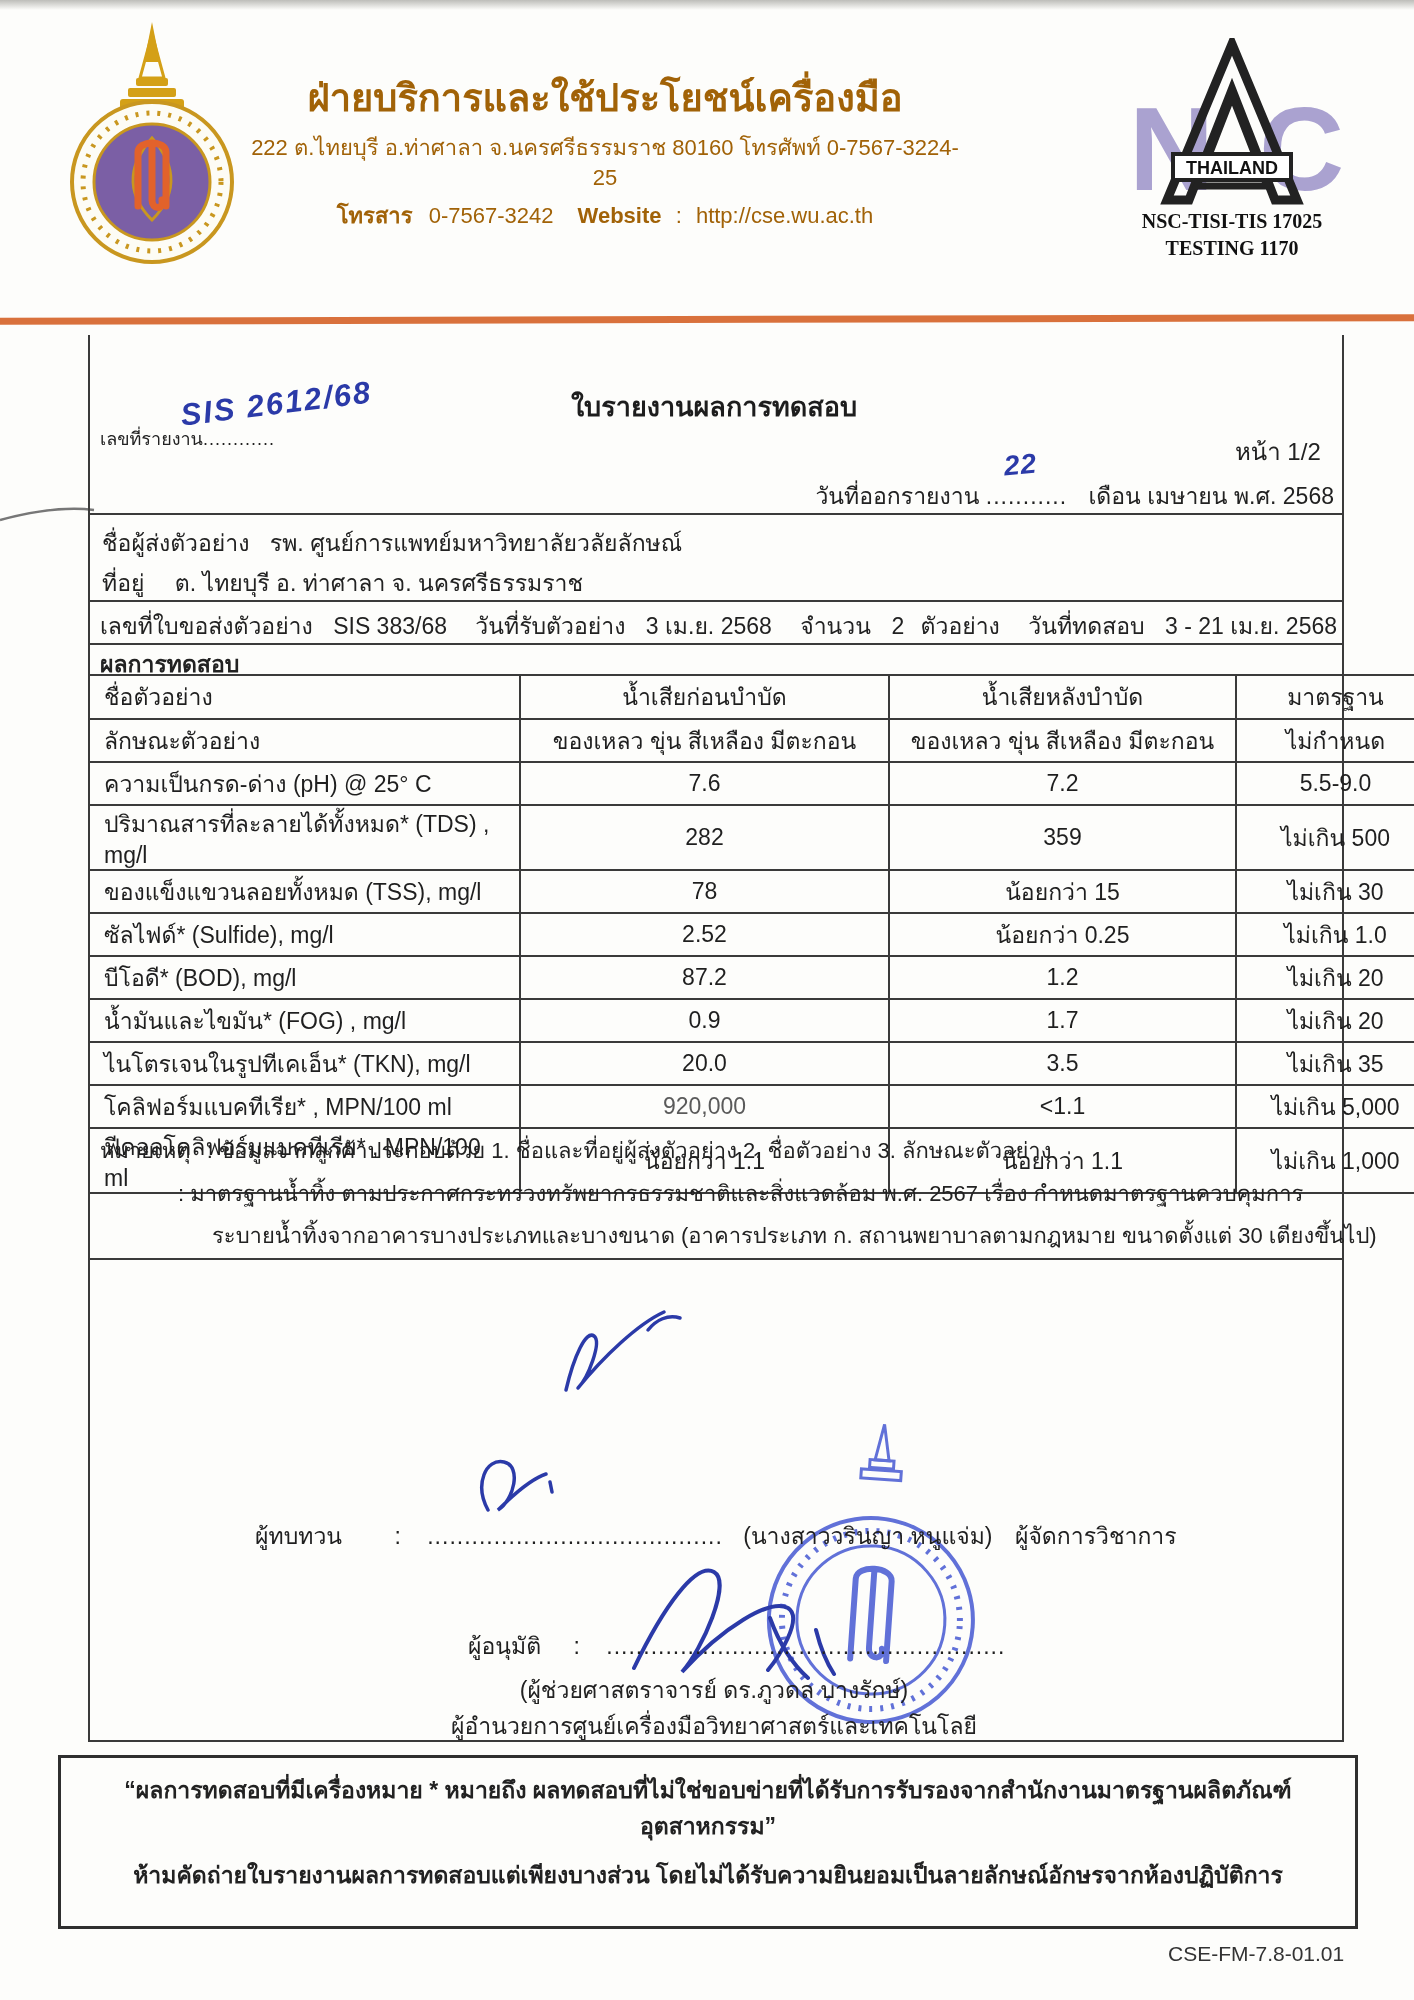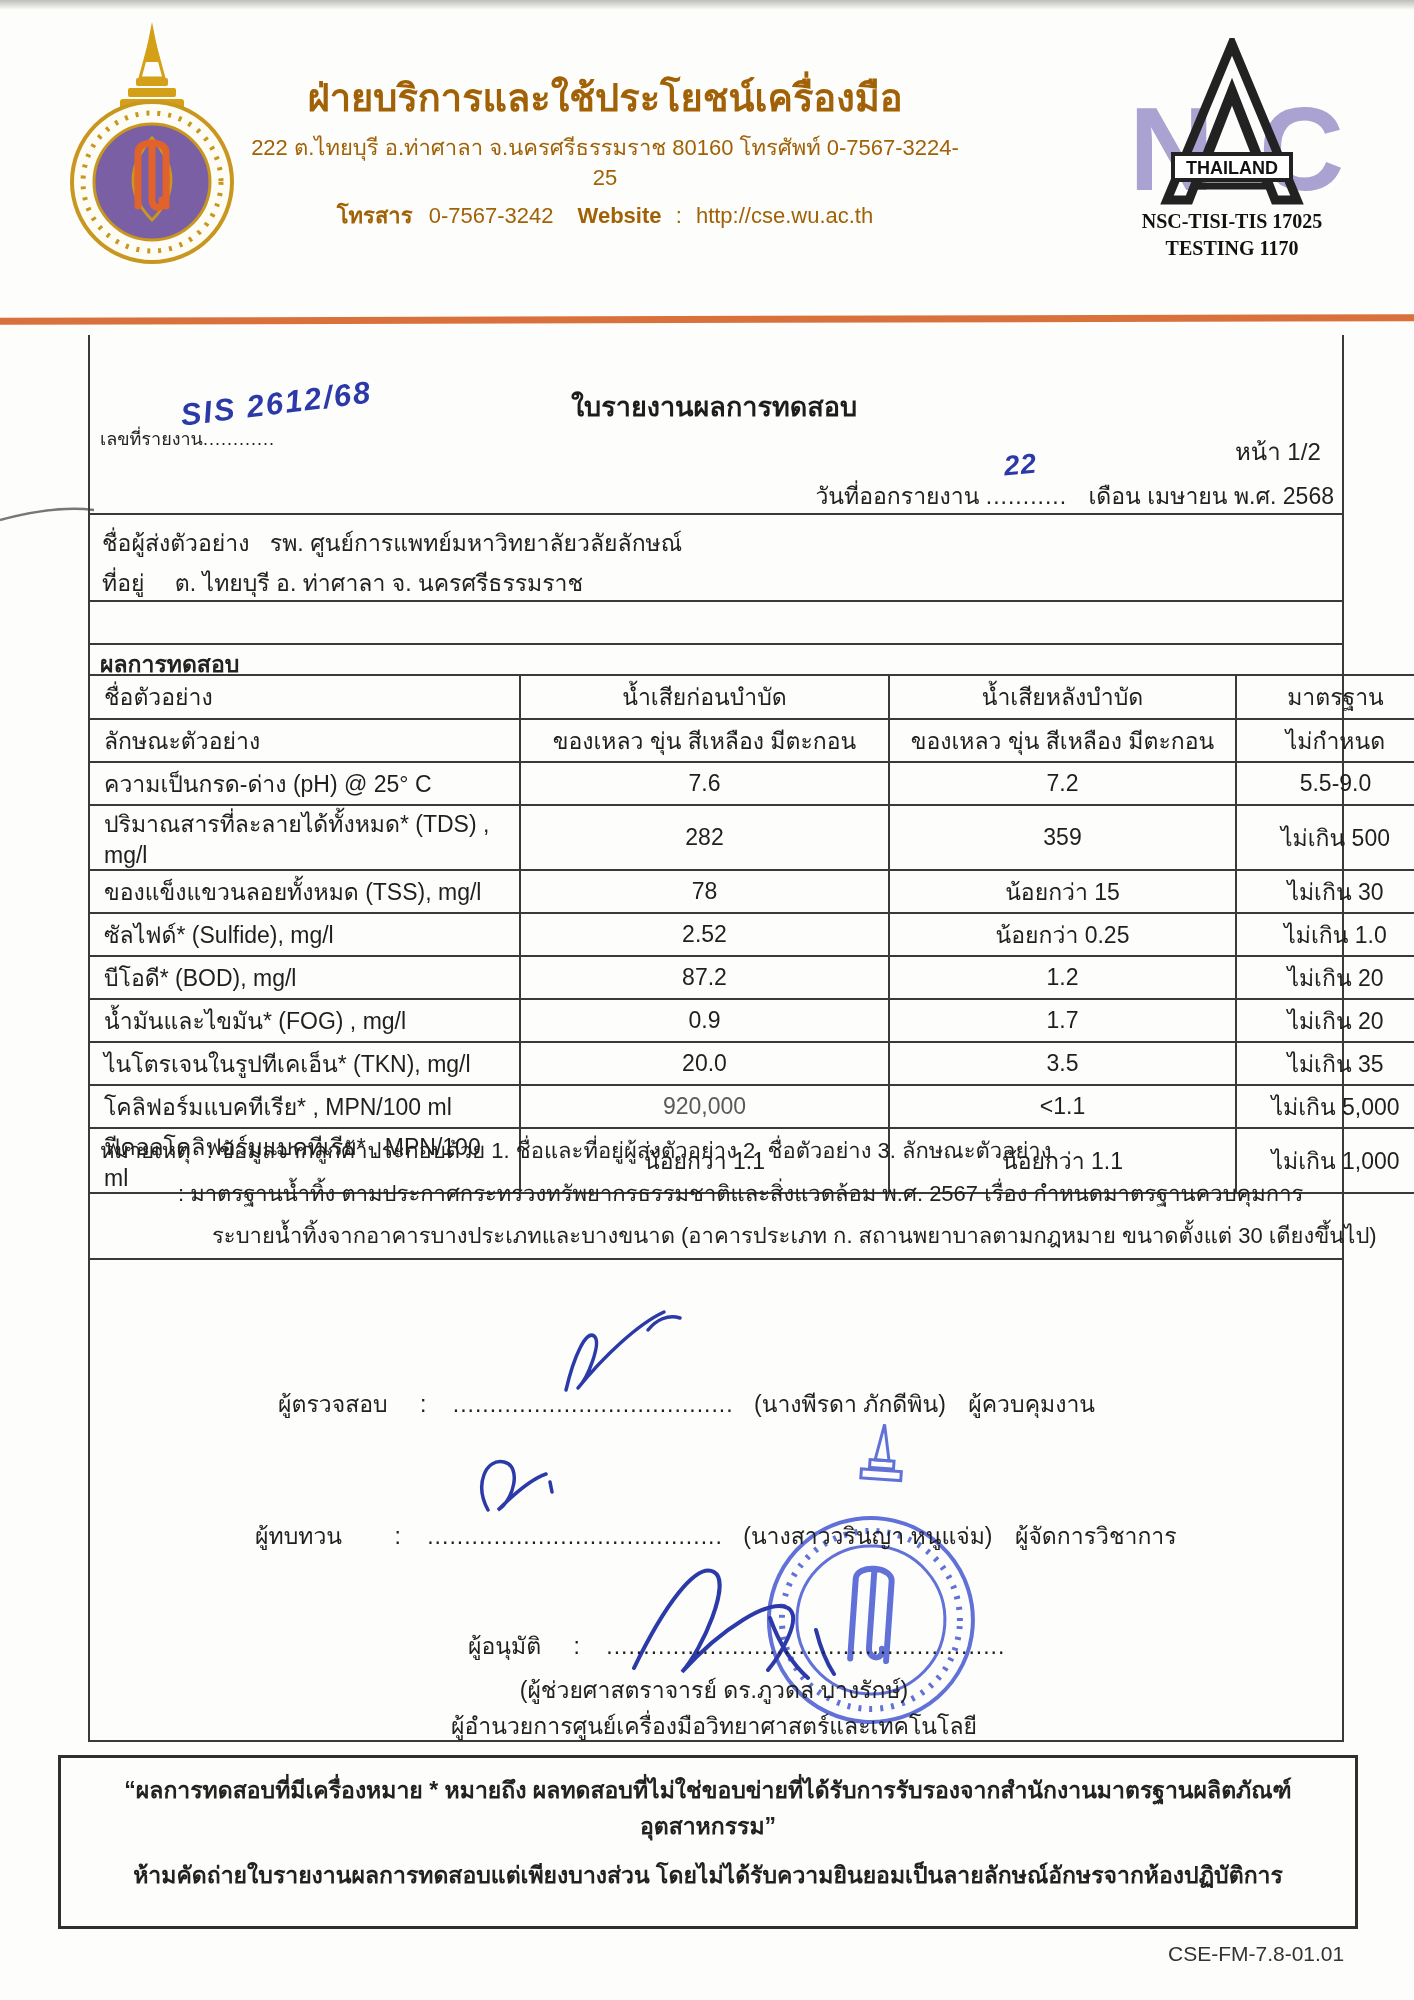--- a/index.html
+++ b/index.html
@@ -147,20 +147,31 @@
     <span class="lbl-gap">ชื่อผู้ส่งตัวอย่าง</span>
     <span>รพ. ศูนย์การแพทย์มหาวิทยาลัยวลัยลักษณ์</span>
   </div>
   <div class="abs info2">
     <span style="margin-right:24px;">ที่อยู่</span>
     <span>ต. ไทยบุรี  อ. ท่าศาลา  จ. นครศรีธรรมราช</span>
   </div>
 
   <div class="abs hline" style="top:600px;"></div>
 
+  <div class="abs info3">
+    <span class="lbl-gap">เลขที่ใบขอส่งตัวอย่าง</span>
+    <span class="seg">SIS 383/68</span>
+    <span class="lbl-gap">วันที่รับตัวอย่าง</span>
+    <span class="seg">3 เม.ย. 2568</span>
+    <span class="lbl-gap">จำนวน</span>
+    <span>2</span>
+    <span class="seg" style="margin-left:10px;">ตัวอย่าง</span>
+    <span class="lbl-gap">วันที่ทดสอบ</span>
+    <span>3 - 21 เม.ย. 2568</span>
+  </div>
 
   <div class="abs hline" style="top:643px;"></div>
 
   <div class="abs results-heading">ผลการทดสอบ</div>
 
   <div class="abs tbl-wrap">
     <table class="results">
       <tbody>
           <tr class="hd">
         <td class="c-param">ชื่อตัวอย่าง</td>
@@ -249,27 +260,20 @@
       <circle cx="131" cy="200" r="102" stroke-width="4"></circle>
       <circle cx="131" cy="200" r="89" stroke-width="6" stroke-dasharray="3 8"></circle>
       <circle cx="131" cy="200" r="74" stroke-width="3"></circle>
       <path d="M113 160 V240 M149 160 V240 M113 160 C113 145 149 145 149 160 M131 152 V228 C131 240 147 240 144 228" stroke-width="6" stroke-linecap="round"></path>
     </g>
   </svg>
 
   <svg class="abs" style="left:552px;top:1308px;" width="140" height="92" viewBox="0 0 140 92">
     <path d="M14 82 C22 48 34 22 42 28 C50 34 36 70 26 80 M26 80 C52 48 86 16 112 4 M96 22 C104 12 116 6 128 10" fill="none" stroke="#2b3aa8" stroke-width="3.5" stroke-linecap="round"></path>
   </svg>
-  <div class="abs sigrow sig-insp">
-    <span>ผู้ตรวจสอบ</span>
-    <span class="colon">:</span>
-    <span class="dots">......................................</span>
-    <span class="name-gap">(นางพีรดา  ภักดีพิน)</span>
-    <span class="role-gap">ผู้ควบคุมงาน</span>
-  </div>
 
   <svg class="abs" style="left:466px;top:1448px;" width="110" height="76" viewBox="0 0 110 76">
     <path d="M22 62 C8 36 20 10 38 14 C56 18 48 52 32 62 C50 44 68 30 80 26 M84 34 L86 44" fill="none" stroke="#2b3aa8" stroke-width="3.5" stroke-linecap="round"></path>
   </svg>
   <div class="abs sigrow sig-rev">
     <span>ผู้ทบทวน</span>
     <span class="colon" style="margin-left:46px;">:</span>
     <span class="dots">........................................</span>
     <span class="name-gap">(นางสาววรินญา หนูแจ่ม)</span>
     <span class="role-gap">ผู้จัดการวิชาการ</span>

